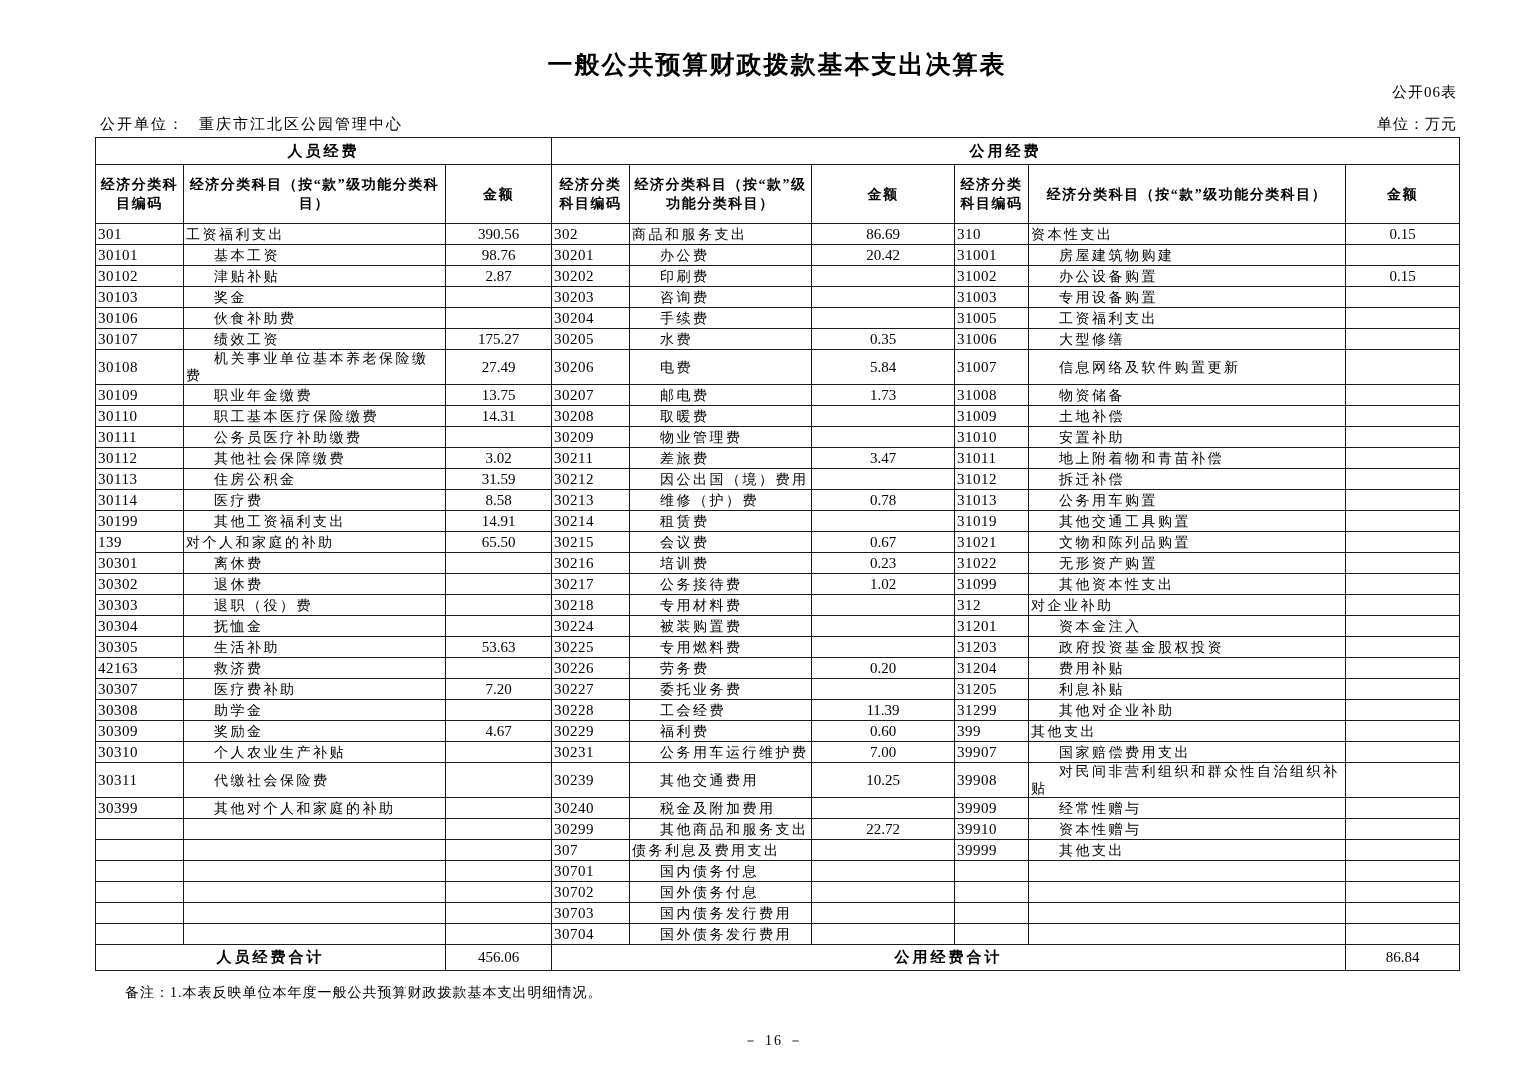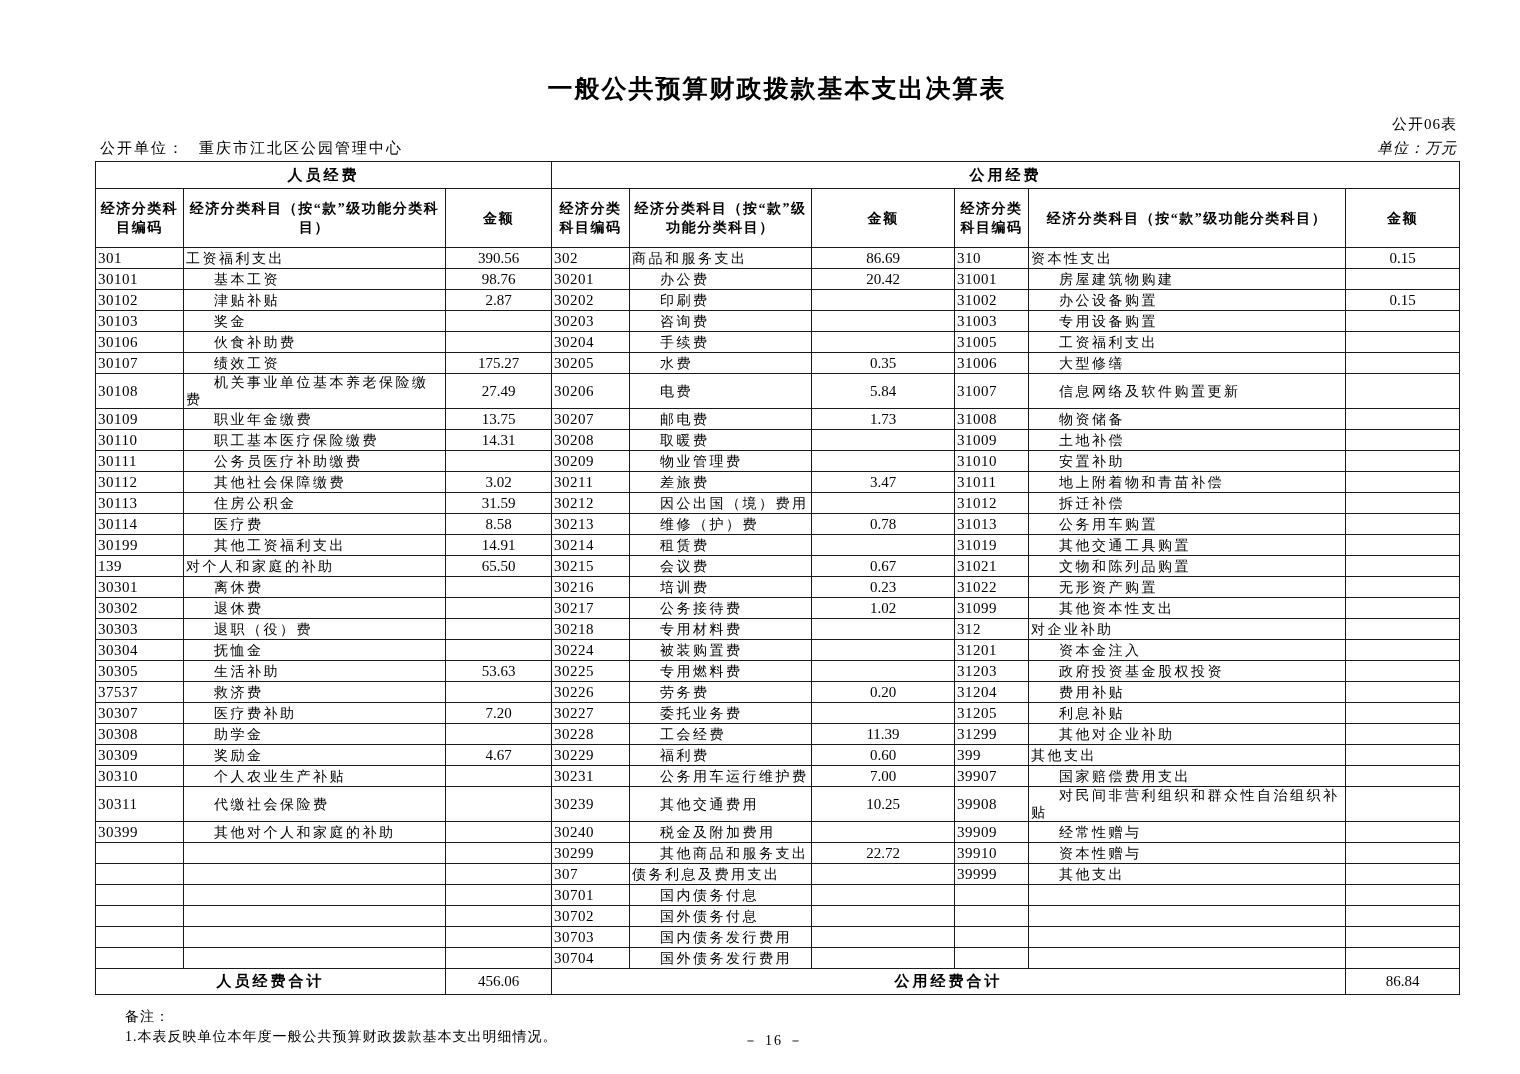--- a/index.html
+++ b/index.html
@@ -6,29 +6,29 @@
   .page {
     position:relative;
     width:1520px; height:1074px;
     background:#ffffff;
     color:#000;
     font-family:"Liberation Serif","DejaVu Serif",serif;
     overflow:hidden;
   }
   .content { margin-left:95px; width:1364px; }
   .doc-title {
-    padding-top:72px;
+    padding-top:48px;
     text-align:center;
     font-size:25px;
     font-weight:bold;
     letter-spacing:2px;
   }
   .meta { position:relative; height:56px; font-size:15px; }
-  .table-code { position:absolute; right:2px; top:10px; letter-spacing:1px; }
-  .unit-label { position:absolute; right:2px; bottom:3px; letter-spacing:1px;font-style:italic; }
+  .table-code { position:absolute; right:2px; top:2px; letter-spacing:1px; }
+  .unit-label { position:absolute; right:2px; bottom:3px; letter-spacing:1px; }
   .publisher { position:absolute; left:5px; bottom:3px; letter-spacing:2px; }
   .publisher .pub-value { margin-left:14px;margin-top:8px; }
 
   table.fin {
     border-collapse:collapse;
     table-layout:fixed;
     width:1364px;
   }
   table.fin th, table.fin td {
     border:1px solid #1a1a1a;
@@ -40,21 +40,21 @@
   tr.col-hd th { height:58px; font-size:14px; font-weight:bold; letter-spacing:1.5px; text-align:center; line-height:19px; }
   td { height:20px; line-height:17px; }
   td.code-cell { font-size:15px; letter-spacing:0.5px; text-align:left; white-space:nowrap; }
   td.subject-cell { font-size:14px; letter-spacing:2.5px; text-align:left; }
   td.subject-cell.indent { text-indent:28px; }
   td.amount-cell { font-size:15px; text-align:center; white-space:nowrap; }
   tr.total-row td { height:25px; }
   td.total-label { font-size:15px; font-weight:bold; letter-spacing:3px; text-align:center; }
   td.total-amount { font-size:15px; text-align:center; }
 
-  .notes { display:flex; margin:12px 0 0 30px; font-size:14px; letter-spacing:1px; line-height:20px;flex-direction:column; }
+  .notes { display:flex; margin:12px 0 0 30px; font-size:14px; letter-spacing:1px; line-height:20px; }
   .notes .note-lines div { margin-bottom:9px; }
   .page-number {
     position:absolute; bottom:24px; left:14px; width:100%;
     text-align:center; font-size:14px; letter-spacing:2px;
   }
 </style>
 </head>
 <body>
 
 <div class="page">
@@ -312,21 +312,21 @@
             <td class="subject-cell indent">生活补助</td>
             <td class="amount-cell">53.63</td>
             <td class="code-cell">30225</td>
             <td class="subject-cell indent">专用燃料费</td>
             <td class="amount-cell"></td>
             <td class="code-cell">31203</td>
             <td class="subject-cell indent">政府投资基金股权投资</td>
             <td class="amount-cell"></td>
           </tr>
           <tr>
-            <td class="code-cell">37537</td>
+            <td class="code-cell">42163</td>
             <td class="subject-cell indent">救济费</td>
             <td class="amount-cell"></td>
             <td class="code-cell">30226</td>
             <td class="subject-cell indent">劳务费</td>
             <td class="amount-cell">0.20</td>
             <td class="code-cell">31204</td>
             <td class="subject-cell indent">费用补贴</td>
             <td class="amount-cell"></td>
           </tr>
           <tr>

